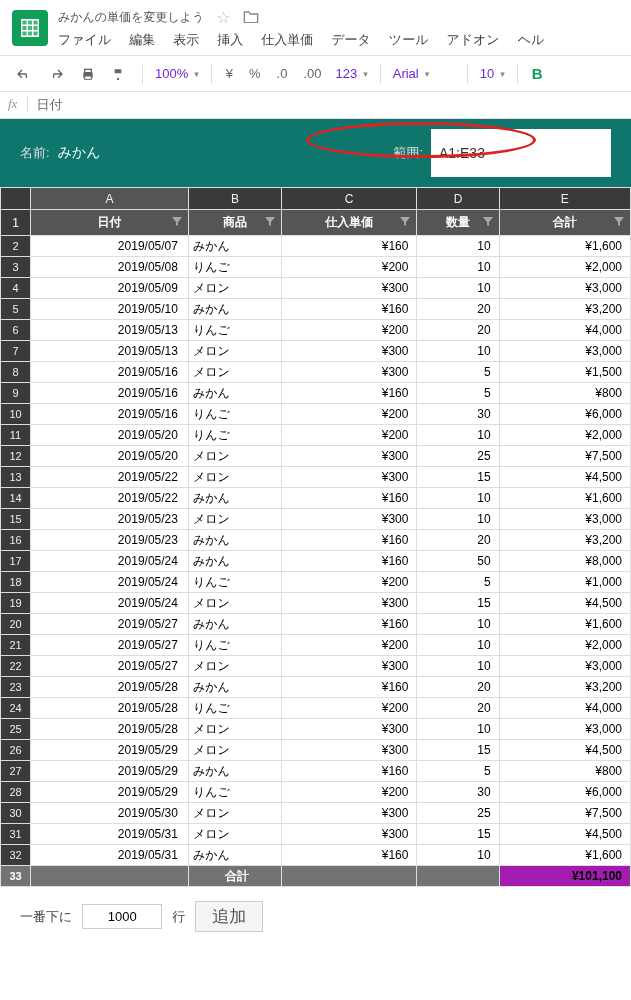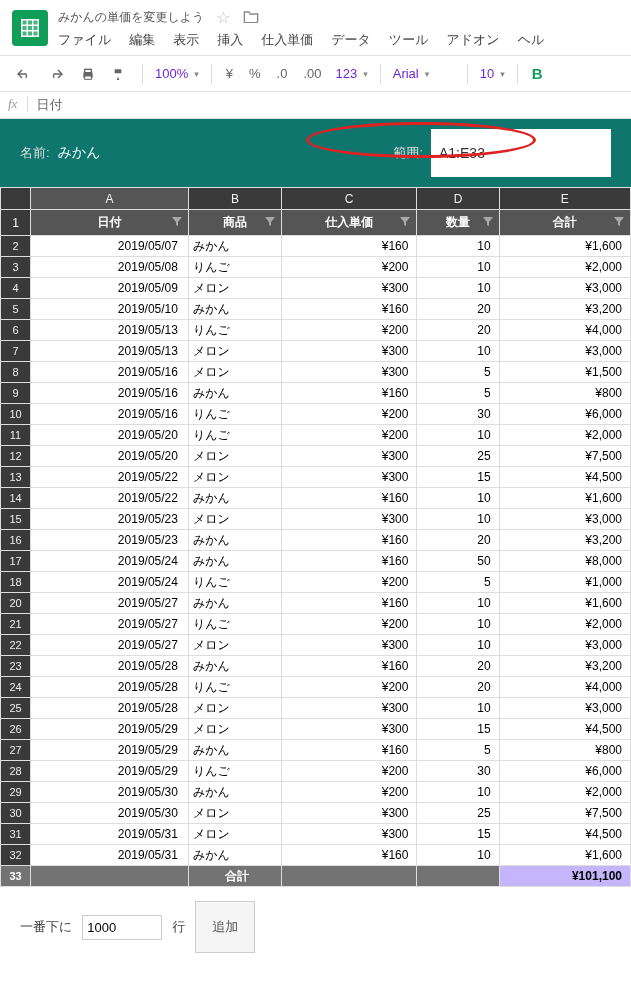--- a/index.html
+++ b/index.html
@@ -48,25 +48,25 @@
   
   .row-head { background: #3a3a3a; color: #eee; text-align: center; width: 30px; font-size: 11px; }
   
   td.c-date { text-align: right; padding-right: 10px; }
   td.c-prod { text-align: left; padding-left: 4px; }
   td.c-price, td.c-qty, td.c-total { text-align: right; padding-right: 8px; }
   tbody tr { height: 21px; }
   
   .total-row td { background: #737373; color: #fff; font-weight: bold; }
   .total-row .c-prod { text-align: center; }
-  .total-row .c-total { background: #c4b5fd; color: #000; }
+  .total-row .c-total { background: #a21caf; color: #000; }
   
   .footer { padding: 14px 20px; display: flex; align-items: center; gap: 10px; font-size: 13px; color: #444; }
-  .footer input { width: 80px; padding: 4px; border: 1px solid #ccc; text-align: left; font-size: 13px; }
-  .footer button { padding: 16px 16px; border: 1px solid #ccc; background: #f5f5f5; cursor: pointer; font-size: 13px; color: #555; }
+  .footer input { width: 80px; padding: 4px; border: 1px solid #ccc; text-align: center; font-size: 13px; }
+  .footer button { padding: 3px 16px; border: 1px solid #ccc; background: #f5f5f5; cursor: pointer; font-size: 17px; color: #555; }
 </style>
 </head>
 <body>
 
 <div class="header">
   <div class="logo">
     <svg viewBox="0 0 24 24">
         <rect x="3" y="3" width="18" height="18" rx="2" fill="#fff" opacity="0.25"></rect>
         <path d="M3 3h18v18H3z" fill="none" stroke="#fff" stroke-width="1.5"></path>
         <path d="M3 9h18M3 15h18M9 3v18M15 3v18" stroke="#fff" stroke-width="1.5"></path>
@@ -310,20 +310,28 @@
         </tr>
         <tr>
           <td class="row-head">18</td>
           <td class="c-date">2019/05/24</td>
           <td class="c-prod">りんご</td>
           <td class="c-price">¥200</td>
           <td class="c-qty">5</td>
           <td class="c-total">¥1,000</td>
         </tr>
         <tr>
+          <td class="row-head">19</td>
+          <td class="c-date">2019/05/24</td>
+          <td class="c-prod">メロン</td>
+          <td class="c-price">¥300</td>
+          <td class="c-qty">15</td>
+          <td class="c-total">¥4,500</td>
+        </tr>
+        <tr>
           <td class="row-head">20</td>
           <td class="c-date">2019/05/27</td>
           <td class="c-prod">みかん</td>
           <td class="c-price">¥160</td>
           <td class="c-qty">10</td>
           <td class="c-total">¥1,600</td>
         </tr>
         <tr>
           <td class="row-head">21</td>
           <td class="c-date">2019/05/27</td>
@@ -380,28 +388,20 @@
           <td class="c-qty">5</td>
           <td class="c-total">¥800</td>
         </tr>
         <tr>
           <td class="row-head">28</td>
           <td class="c-date">2019/05/29</td>
           <td class="c-prod">りんご</td>
           <td class="c-price">¥200</td>
           <td class="c-qty">30</td>
           <td class="c-total">¥6,000</td>
-        </tr>
-        <tr>
-          <td class="row-head">29</td>
-          <td class="c-date">2019/05/30</td>
-          <td class="c-prod">みかん</td>
-          <td class="c-price">¥200</td>
-          <td class="c-qty">10</td>
-          <td class="c-total">¥2,000</td>
         </tr>
         <tr>
           <td class="row-head">30</td>
           <td class="c-date">2019/05/30</td>
           <td class="c-prod">メロン</td>
           <td class="c-price">¥300</td>
           <td class="c-qty">25</td>
           <td class="c-total">¥7,500</td>
         </tr>
         <tr>

